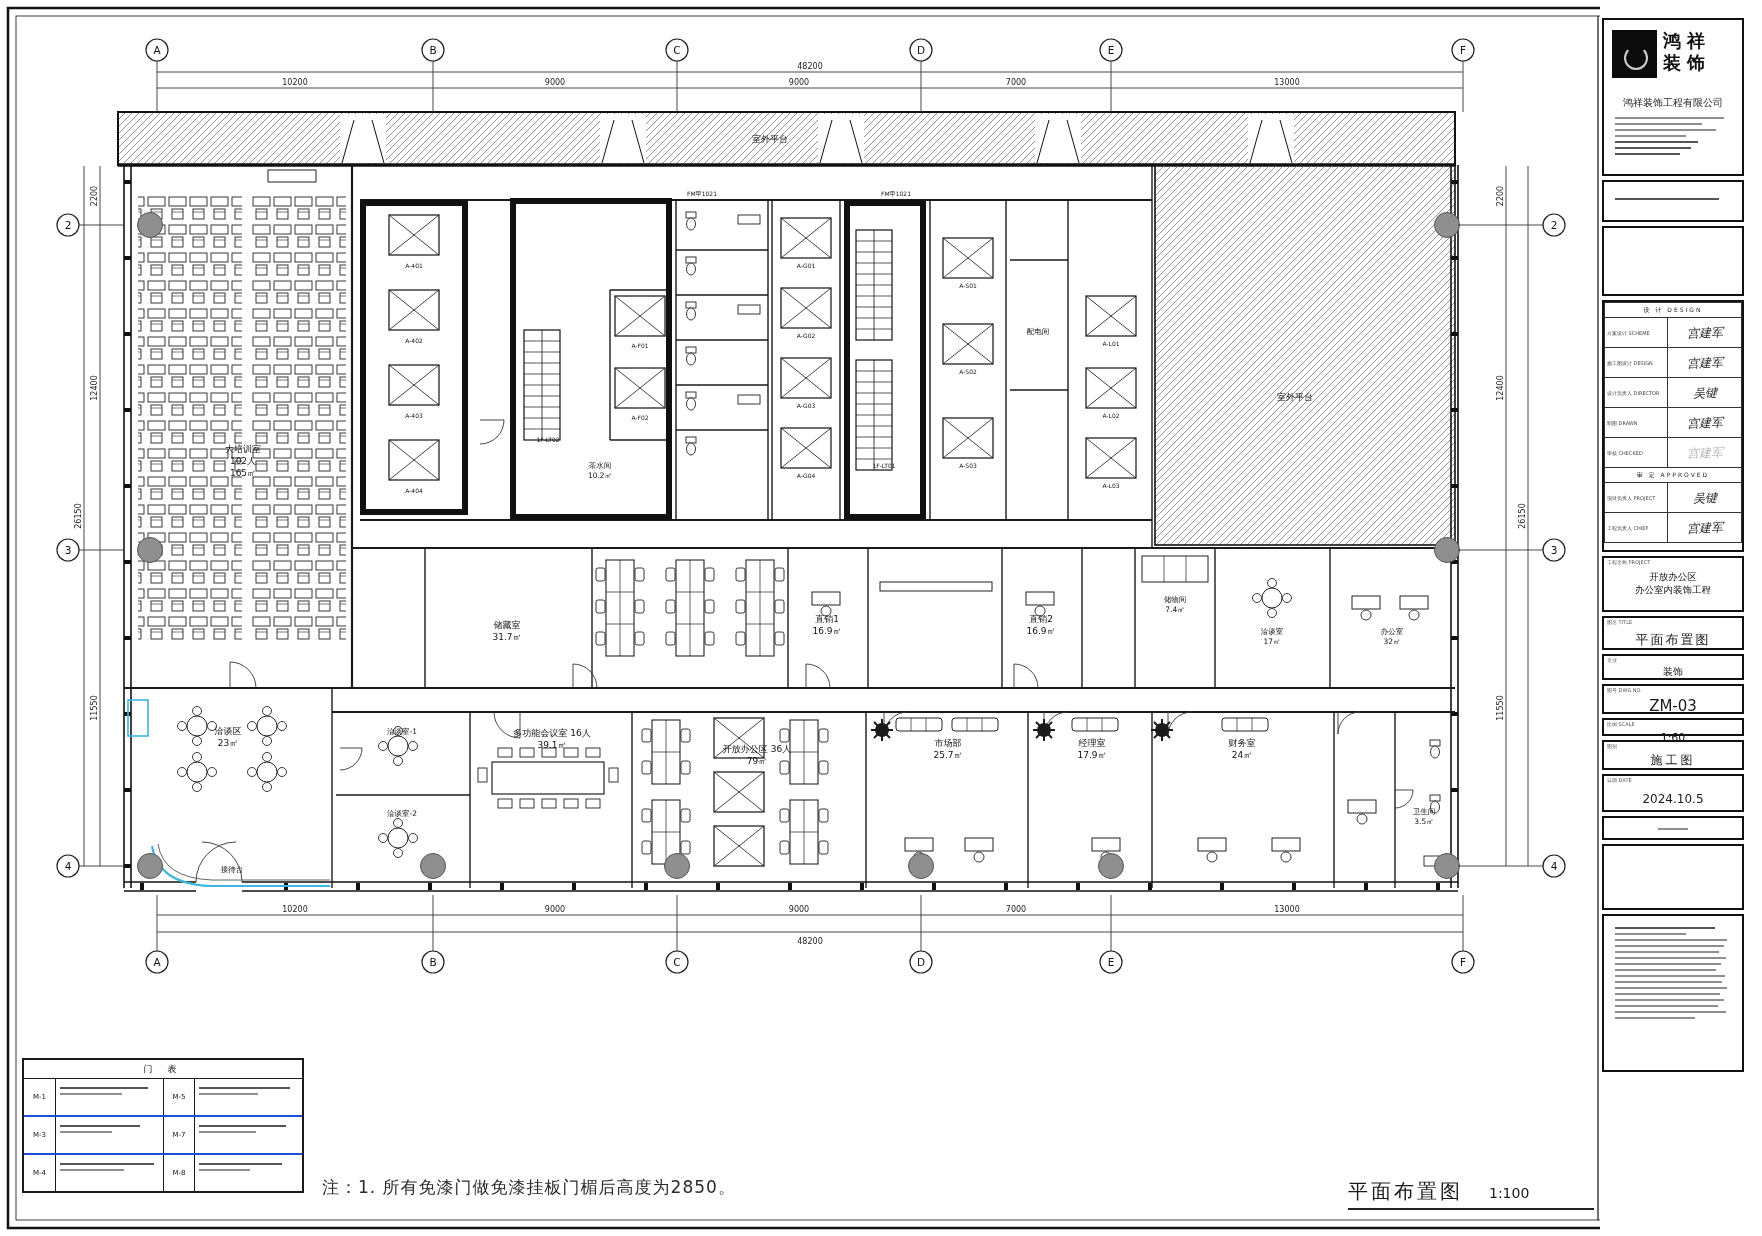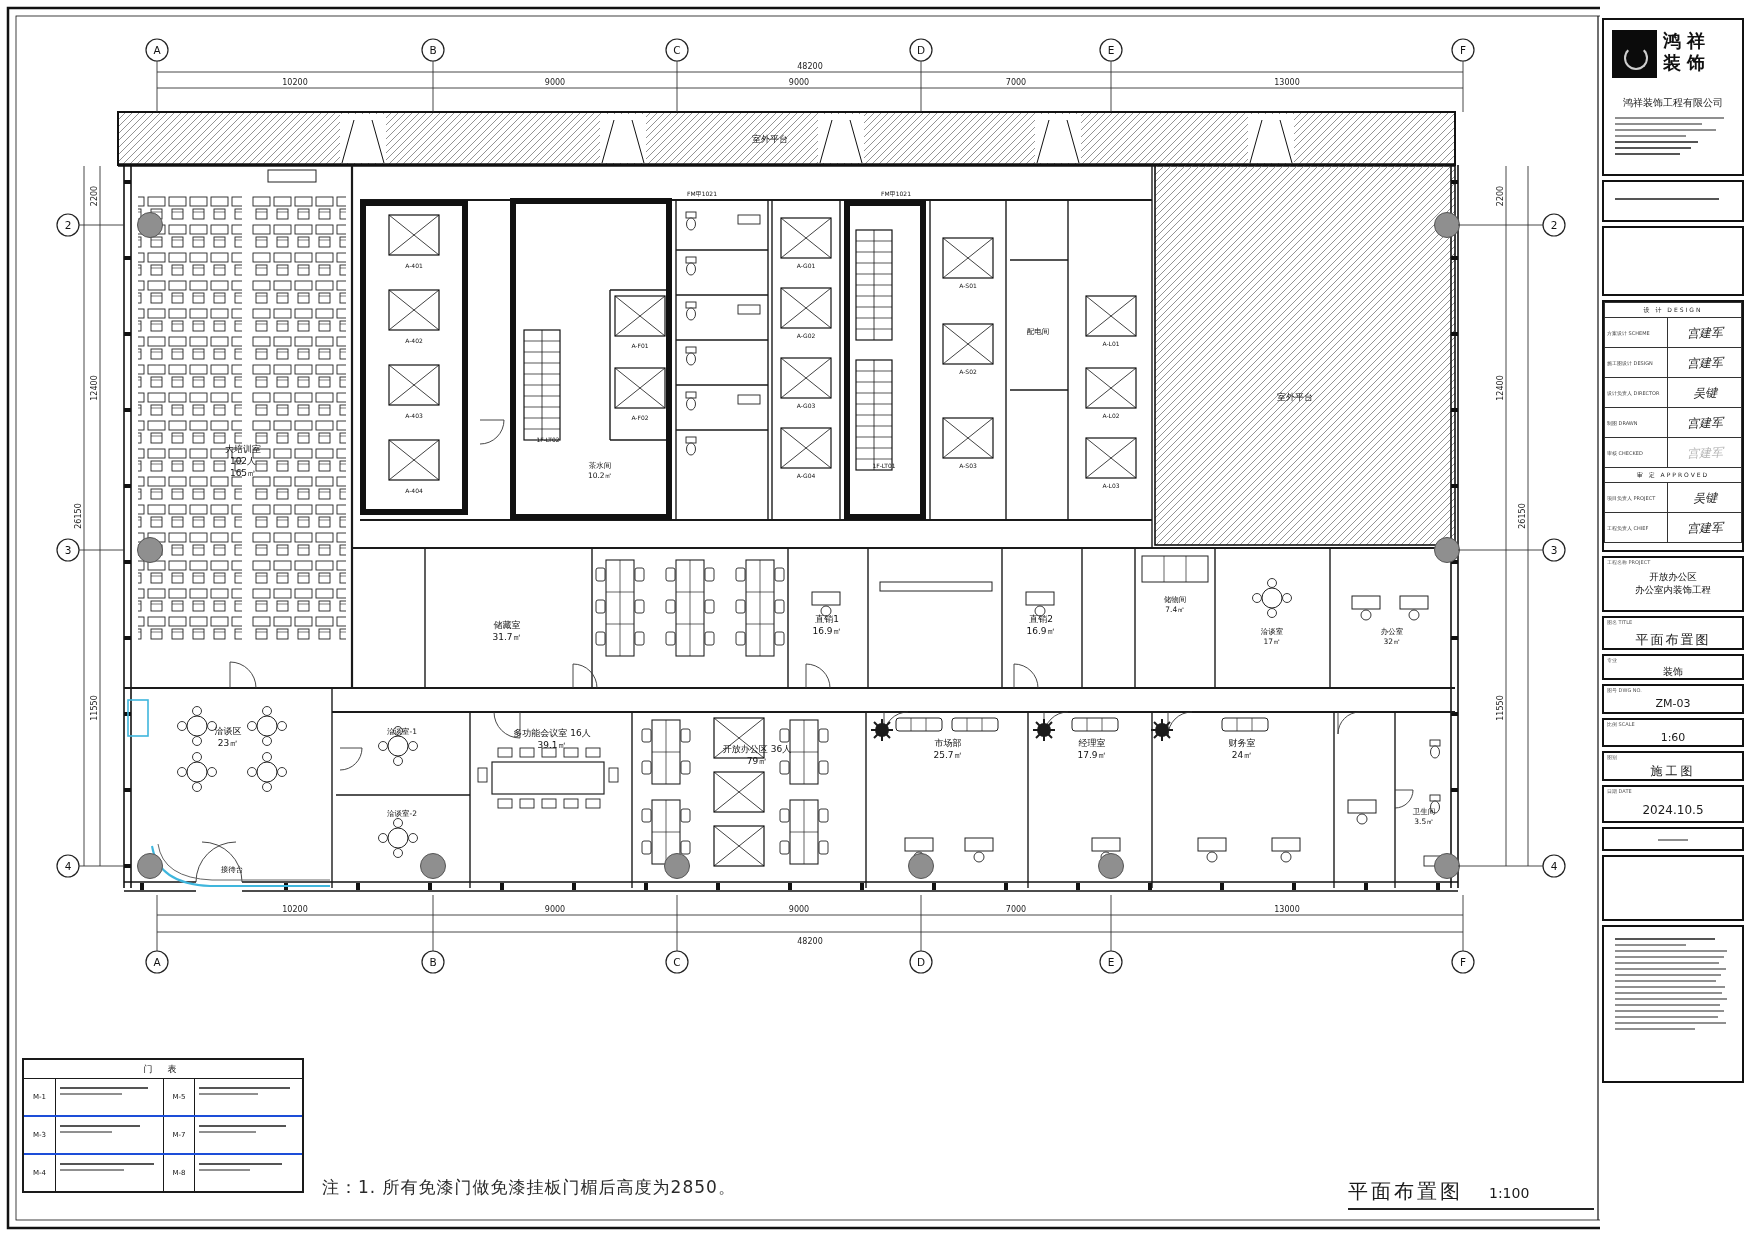--- a/index.html
+++ b/index.html
@@ -701,23 +701,23 @@
   <div class="tbox fbox" style="height:34px;">
     <div class="lab">图名 TITLE</div>
     <div class="val" style="font-size:13px;padding-top:13px;letter-spacing:2px;">平面布置图</div>
   </div>
   <div class="tbox fbox" style="height:26px;">
     <div class="lab">专业</div>
     <div class="val" style="font-size:10px;padding-top:9px;">装饰</div>
   </div>
   <div class="tbox fbox" style="height:30px;">
     <div class="lab">图号 DWG NO.</div>
-    <div class="val" style="font-size:11px;padding-top:11px;">ZM-03</div>
-  </div>
-  <div class="tbox fbox" style="height:29px;">
+    <div class="val" style="font-size:15px;padding-top:11px;">ZM-03</div>
+  </div>
+  <div class="tbox fbox" style="height:18px;">
     <div class="lab">比例 SCALE</div>
     <div class="val" style="font-size:11px;padding-top:11px;">1:60</div>
   </div>
   <div class="tbox fbox" style="height:30px;">
     <div class="lab">图别</div>
     <div class="val" style="font-size:12px;padding-top:10px;letter-spacing:3px;">施工图</div>
   </div>
   <div class="tbox fbox" style="height:38px;">
     <div class="lab">日期 DATE</div>
     <div class="val" style="font-size:12px;padding-top:16px;">2024.10.5</div>

